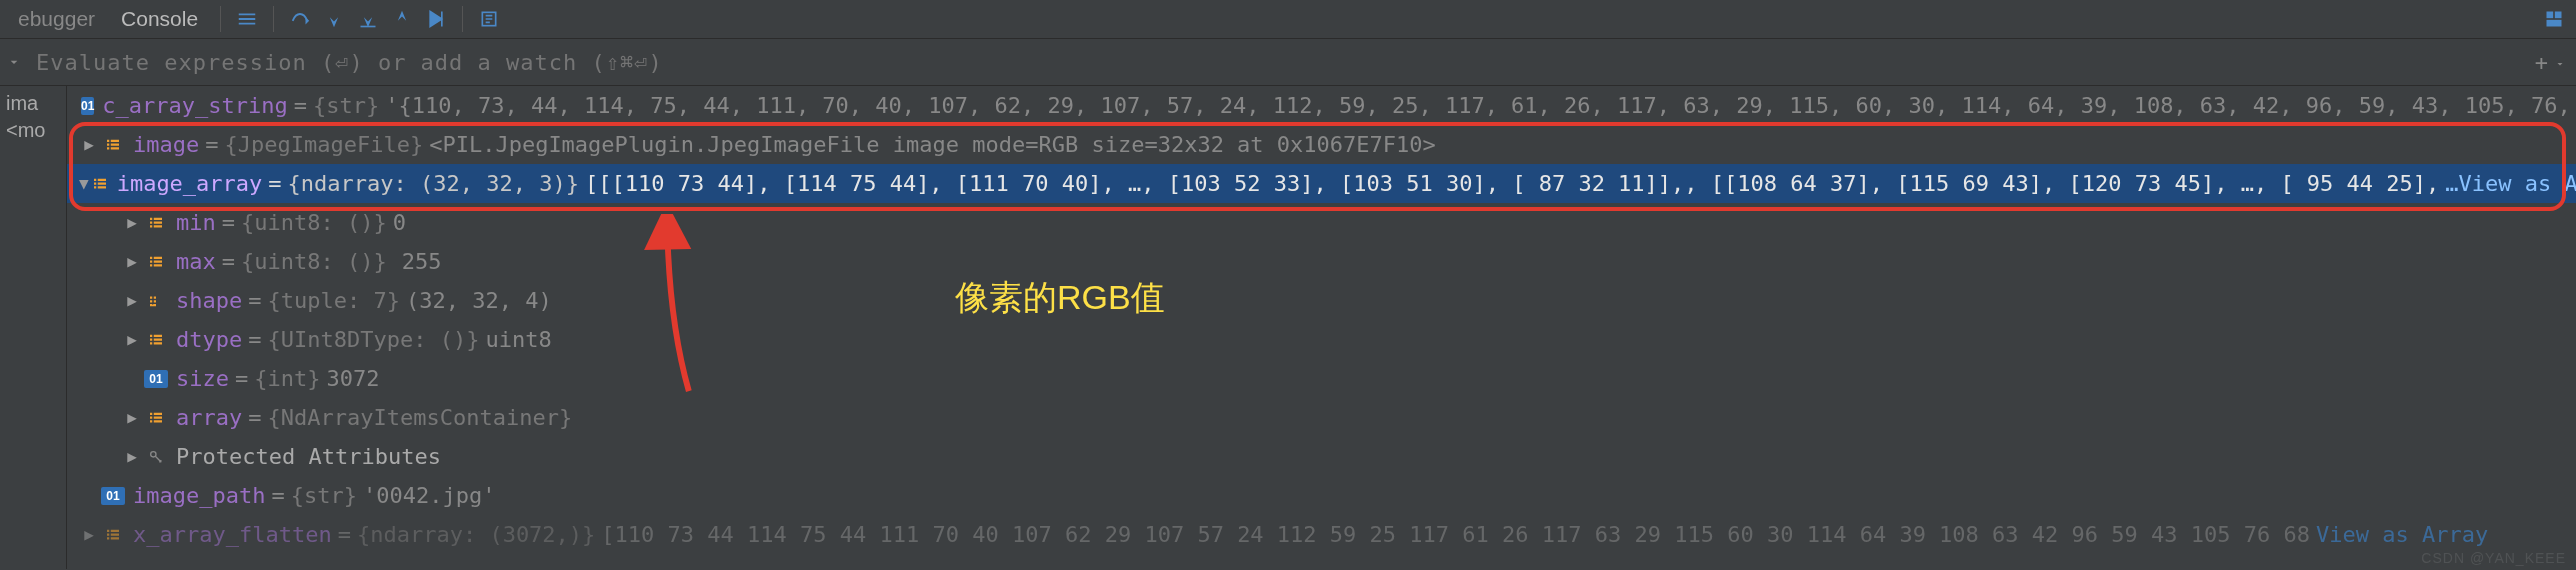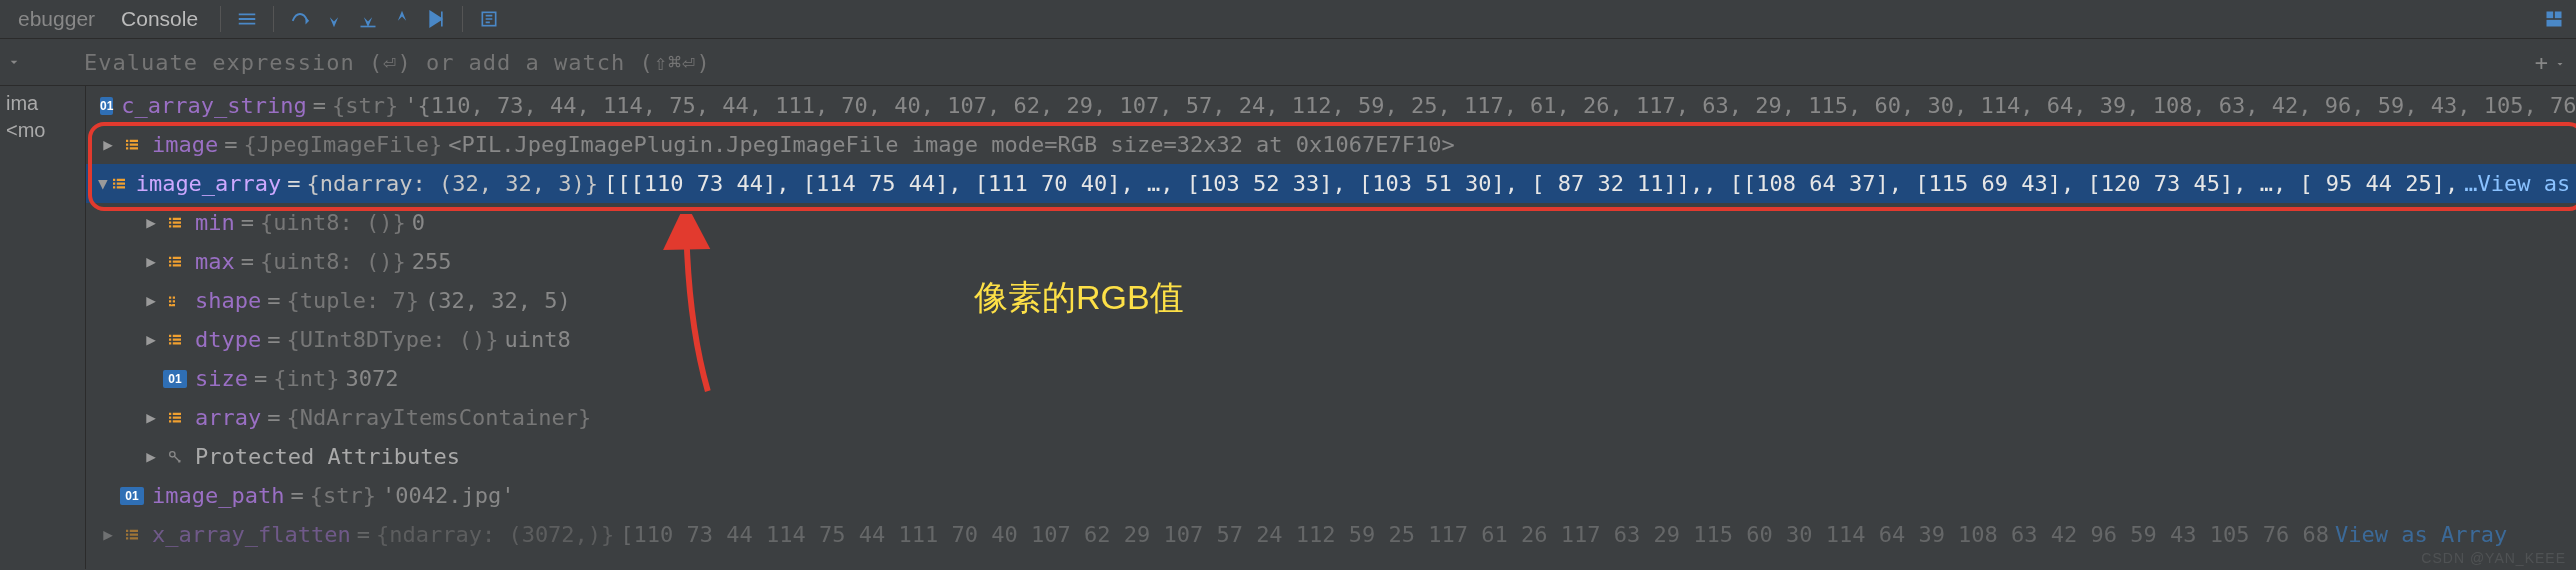--- a/index.html
+++ b/index.html
@@ -41,21 +41,20 @@
   }
   .tb-spacer { flex: 1; }
 
   
   .watch-row {
     height: 47px;
     display: flex;
     align-items: center;
     border-bottom: 1px solid #2b2b2b;
     background: #3c3f41;
-    gap: 48px;
   }
   .watch-left {
     width: 28px; display:flex; align-items:center; justify-content:center;
     color: #888;
   }
   .watch-input {
     flex: 1;
     background: transparent;
     border: none;
     color: #6d6d6d;
@@ -69,21 +68,21 @@
     color:#777;
   }
 
   
   .panel {
     display: flex;
     height: calc(100% - 87px);
     position: relative;
   }
   .left-col {
-    width: 86px;
+    width: 67px;
     background: #3c3f41;
     border-right: 1px solid #2b2b2b;
     color: #aaa;
     font-size: 20px;
     font-family: sans-serif;
     padding-top: 4px;
     overflow: hidden;
   }
   .left-col div { padding: 2px 6px; white-space: nowrap; }
 
@@ -301,34 +300,34 @@
     <div class="row indent-1">
       <span class="arrow">▶</span>
       <span class="icon ic-list">
           <svg viewBox="0 0 24 24">
             <path fill="currentColor" d="M4 5h3v3H4zM4 10h3v3H4zM4 15h3v3H4zM9 5h11v3H9zM9 10h11v3H9zM9 15h11v3H9z"></path>
           </svg>
         </span>
       <span class="var-name">max</span>
       <span class="eq">=</span>
       <span class="type">{uint8: ()}</span>
-      <span class="val" style="margin-left:6px;">255</span>
+      <span class="val" style="margin-left:15px;">255</span>
     </div>
 
     <div class="row indent-1">
       <span class="arrow">▶</span>
       <span class="icon ic-list">
           <svg viewBox="0 0 24 24">
             <path fill="currentColor" d="M4 6h3v3H4zM4 11h3v3H4zM4 16h3v3H4zM9 6h3v3H9zM9 11h3v3H9zM9 16h3v3H4z"></path>
           </svg>
         </span>
       <span class="var-name">shape</span>
       <span class="eq">=</span>
       <span class="type">{tuple: 7}</span>
-      <span class="val" style="margin-left:6px;">(32, 32, 5)</span>
+      <span class="val" style="margin-left:6px;">(32, 32, 4)</span>
     </div>
 
     <div class="row indent-1">
       <span class="arrow">▶</span>
       <span class="icon ic-list">
           <svg viewBox="0 0 24 24">
             <path fill="currentColor" d="M4 5h3v3H4zM4 10h3v3H4zM4 15h3v3H4zM9 5h11v3H9zM9 10h11v3H9zM9 15h11v3H9z"></path>
           </svg>
         </span>
       <span class="var-name">dtype</span>

